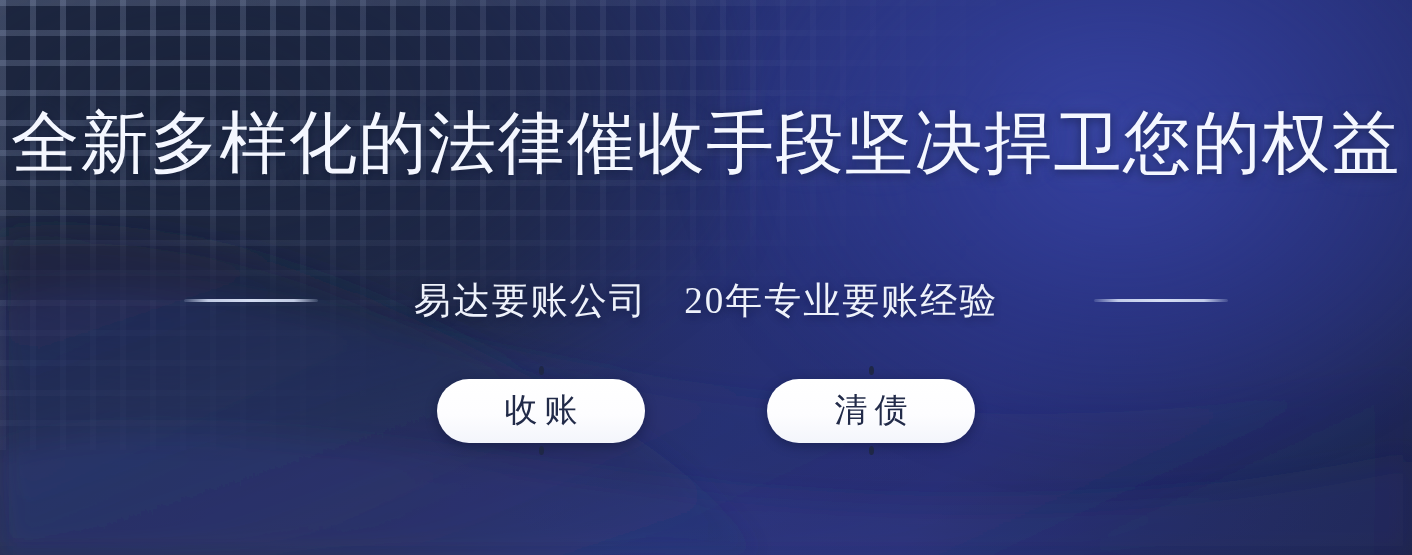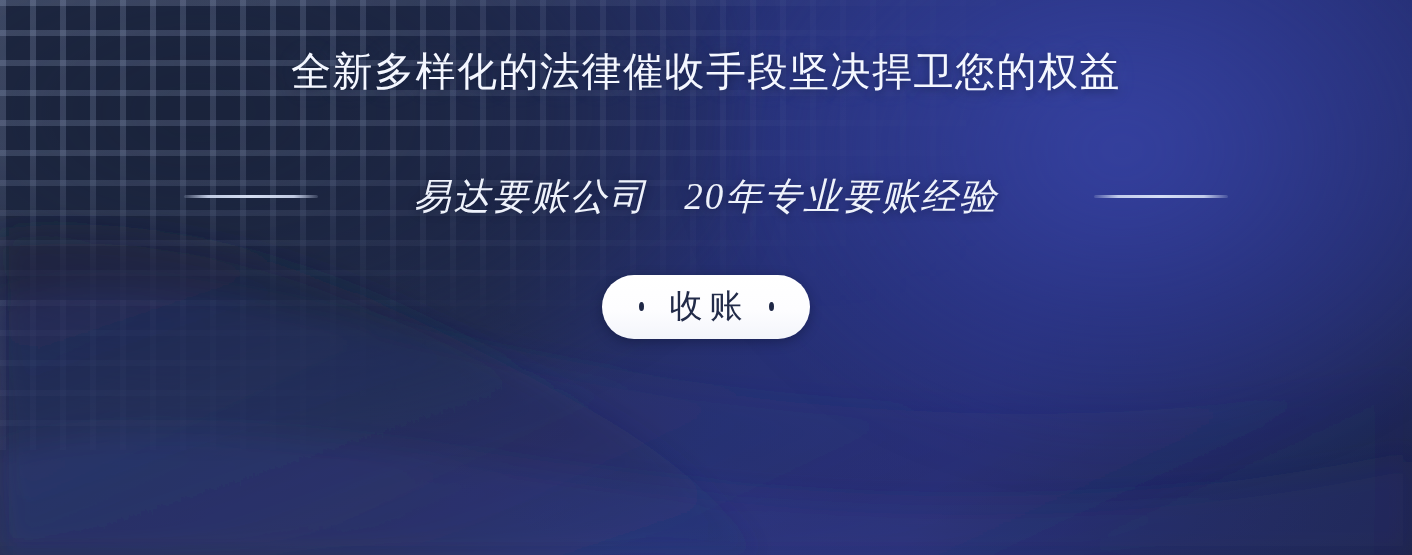--- a/index.html
+++ b/index.html
@@ -120,22 +120,22 @@
   
   .content {
     position: absolute;
     inset: 0;
     display: flex;
     flex-direction: column;
     align-items: center;
   }
 
   .headline {
-    margin-top: 52px;
-    font-size: 40px;
+    margin-top: 109px;
+    font-size: 68px;
     line-height: 1;
     letter-spacing: 1.5px;
     color: #f4f7ff;
     white-space: nowrap;
     text-shadow: 0 2px 10px rgba(6,12,34,0.55), 0 0 26px rgba(150,175,255,0.18);
     font-weight: 400;
   }
 
   .subline-row {
     margin-top: 59px;
@@ -160,21 +160,20 @@
   .rule.left  { margin-right: 96px; }
   .rule.right { margin-left: 96px; }
 
   .subline {
     font-size: 37px;
     line-height: 1;
     letter-spacing: 2px;
     color: #eef2fb;
     white-space: nowrap;
     text-shadow: 0 2px 8px rgba(6,12,34,0.45);
-    font-style: italic;
   }
   .subline .sep { display: inline-block; width: 14px; }
 
   .pill-row {
     margin-top: 60px;
     display: flex;
     align-items: center;
     justify-content: center;
     gap: 122px;
   }
@@ -183,20 +182,21 @@
     width: 208px;
     height: 64px;
     border-radius: 34px;
     background: linear-gradient(180deg, #ffffff 0%, #fdfdff 55%, #f3f5fb 100%);
     box-shadow: 0 3px 12px rgba(8,14,38,0.38);
     display: flex;
     align-items: center;
     justify-content: center;
     gap: 19px;
     cursor: pointer;
+    flex-direction: column;
   }
 
   .pill .dot {
     width: 5px;
     height: 9px;
     border-radius: 50%;
     background: #1e2746;
     flex: 0 0 auto;
   }
 
@@ -263,16 +263,21 @@
     <div class="pill-row">
 
       <div class="pill">
         <span class="dot"></span>
         <span class="pill-label">收账</span>
         <span class="dot"></span>
       </div>
 
 
 
+      <div class="pill">
+        <span class="dot"></span>
+        <span class="pill-label">清债</span>
+        <span class="dot"></span>
+      </div>
 
     </div>
   </div>
 </div>
 
 </body></html>

